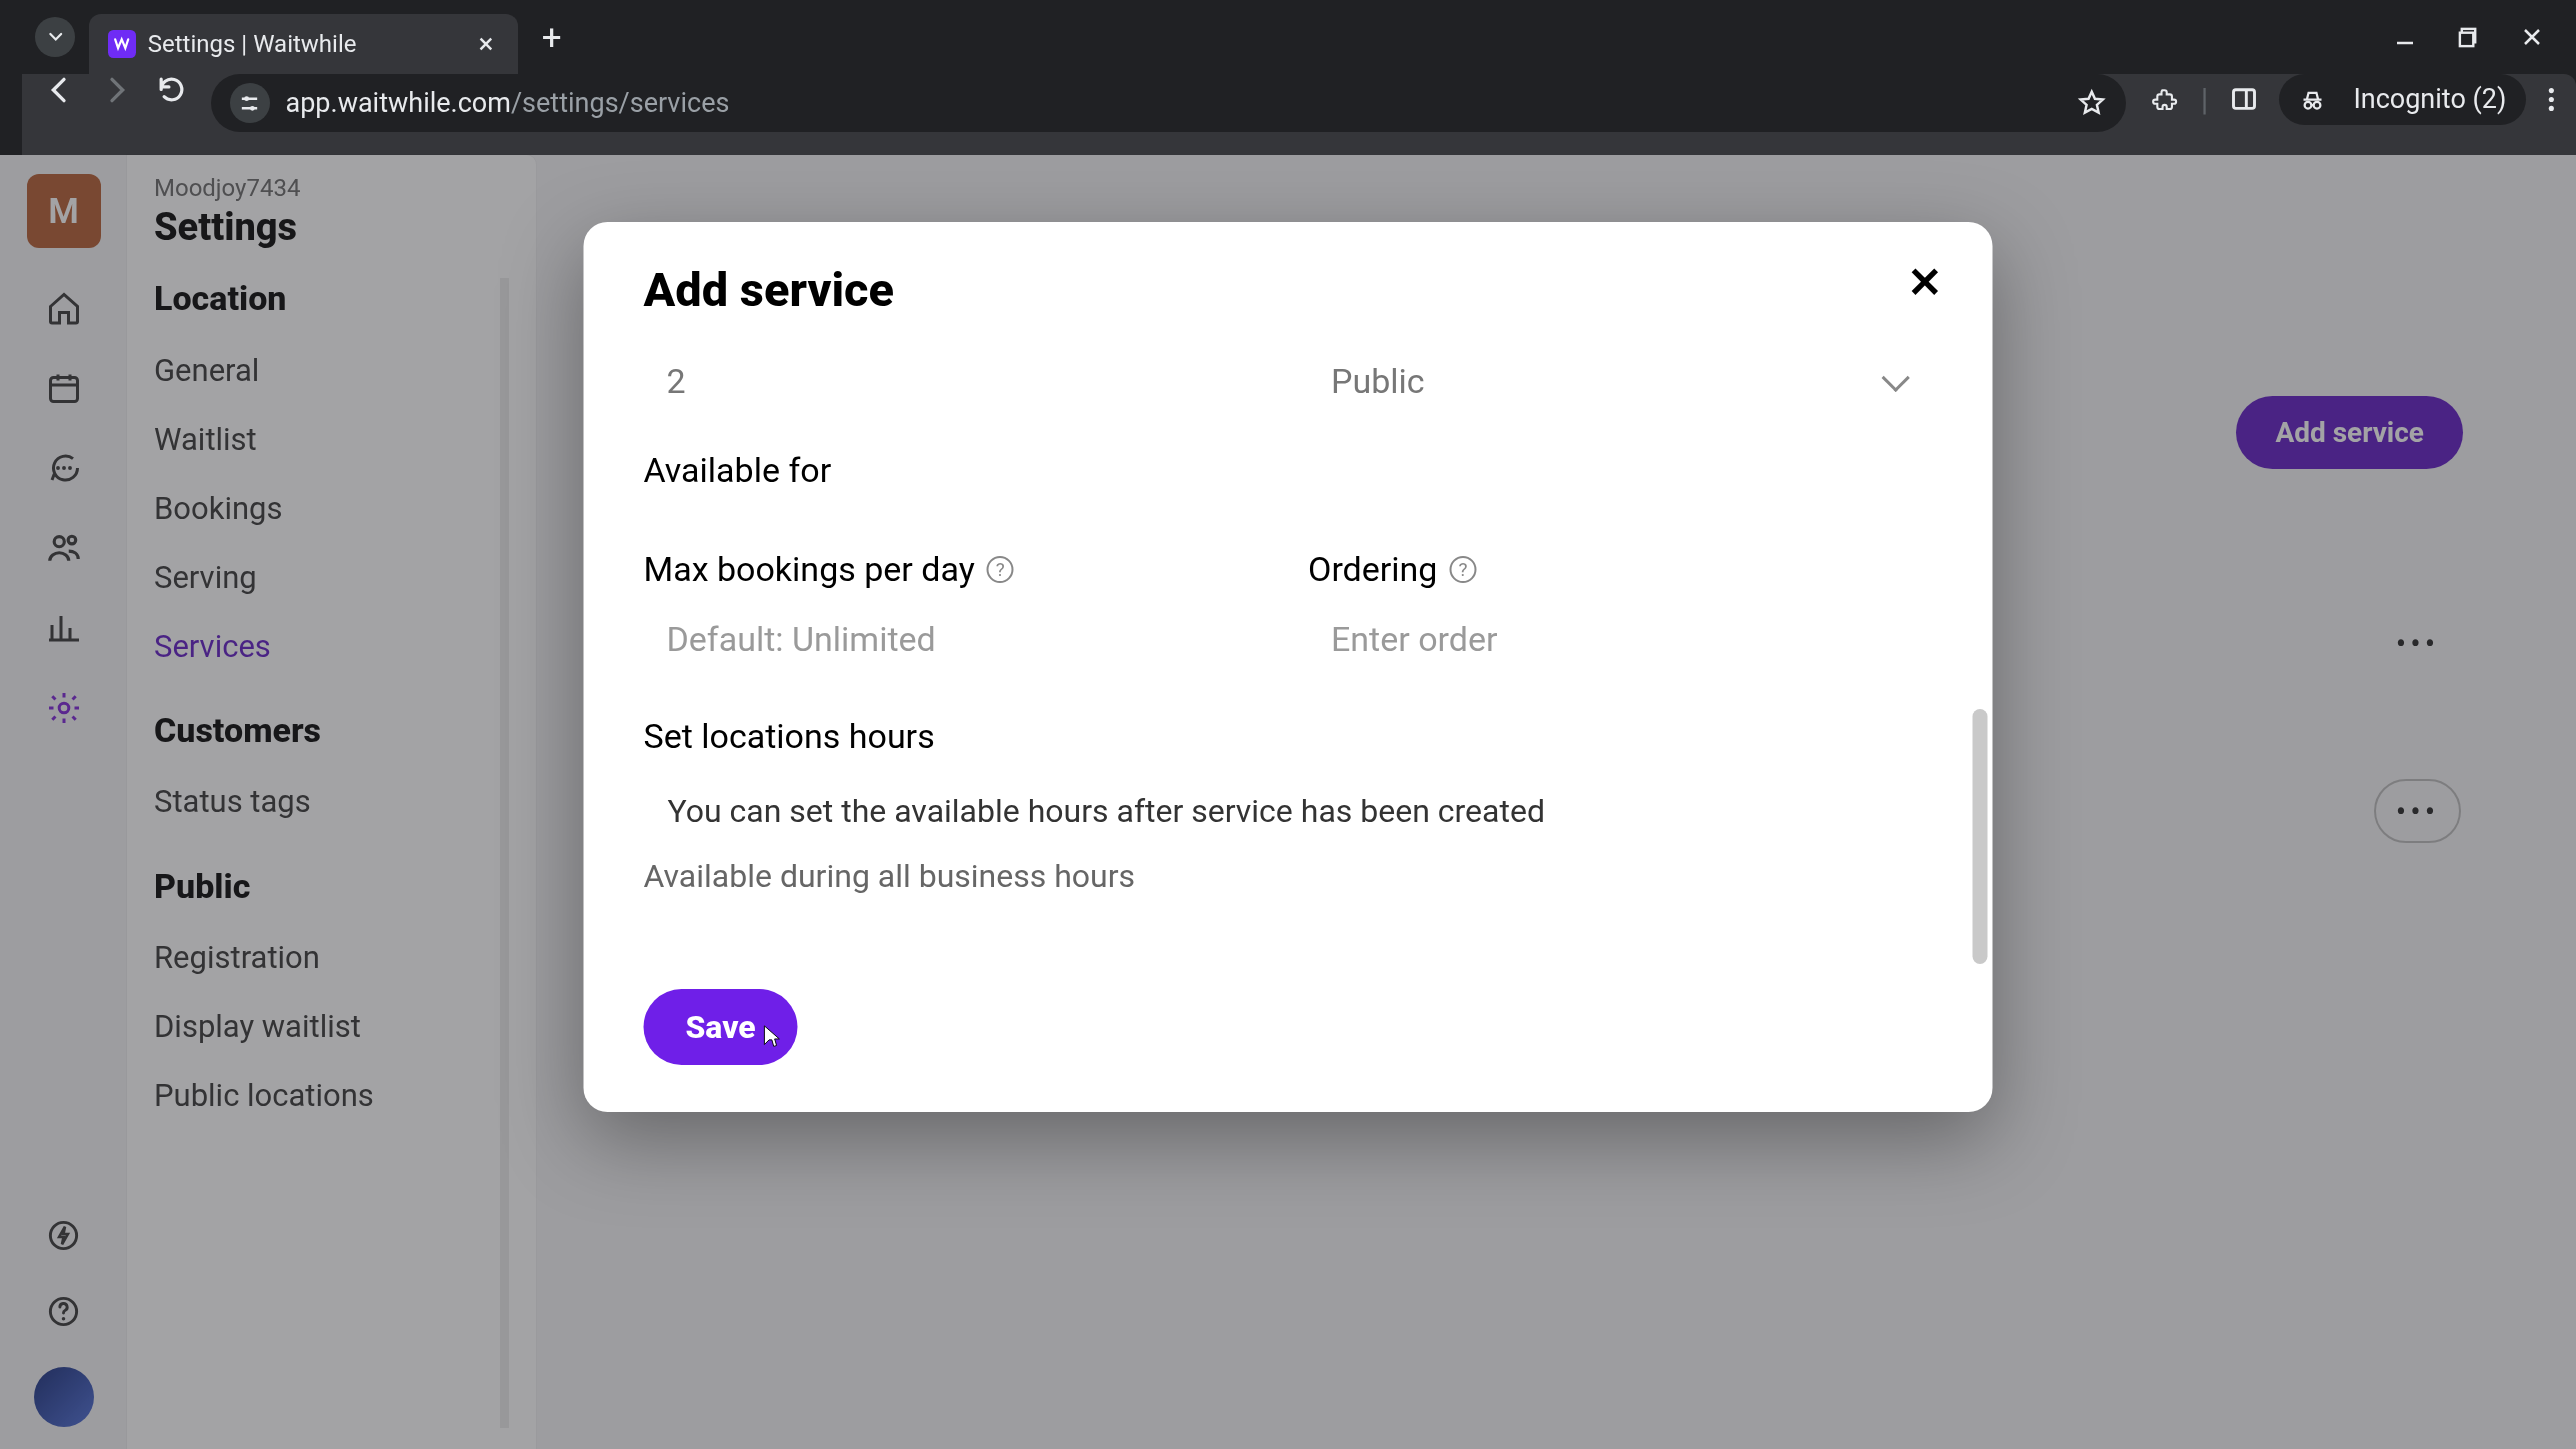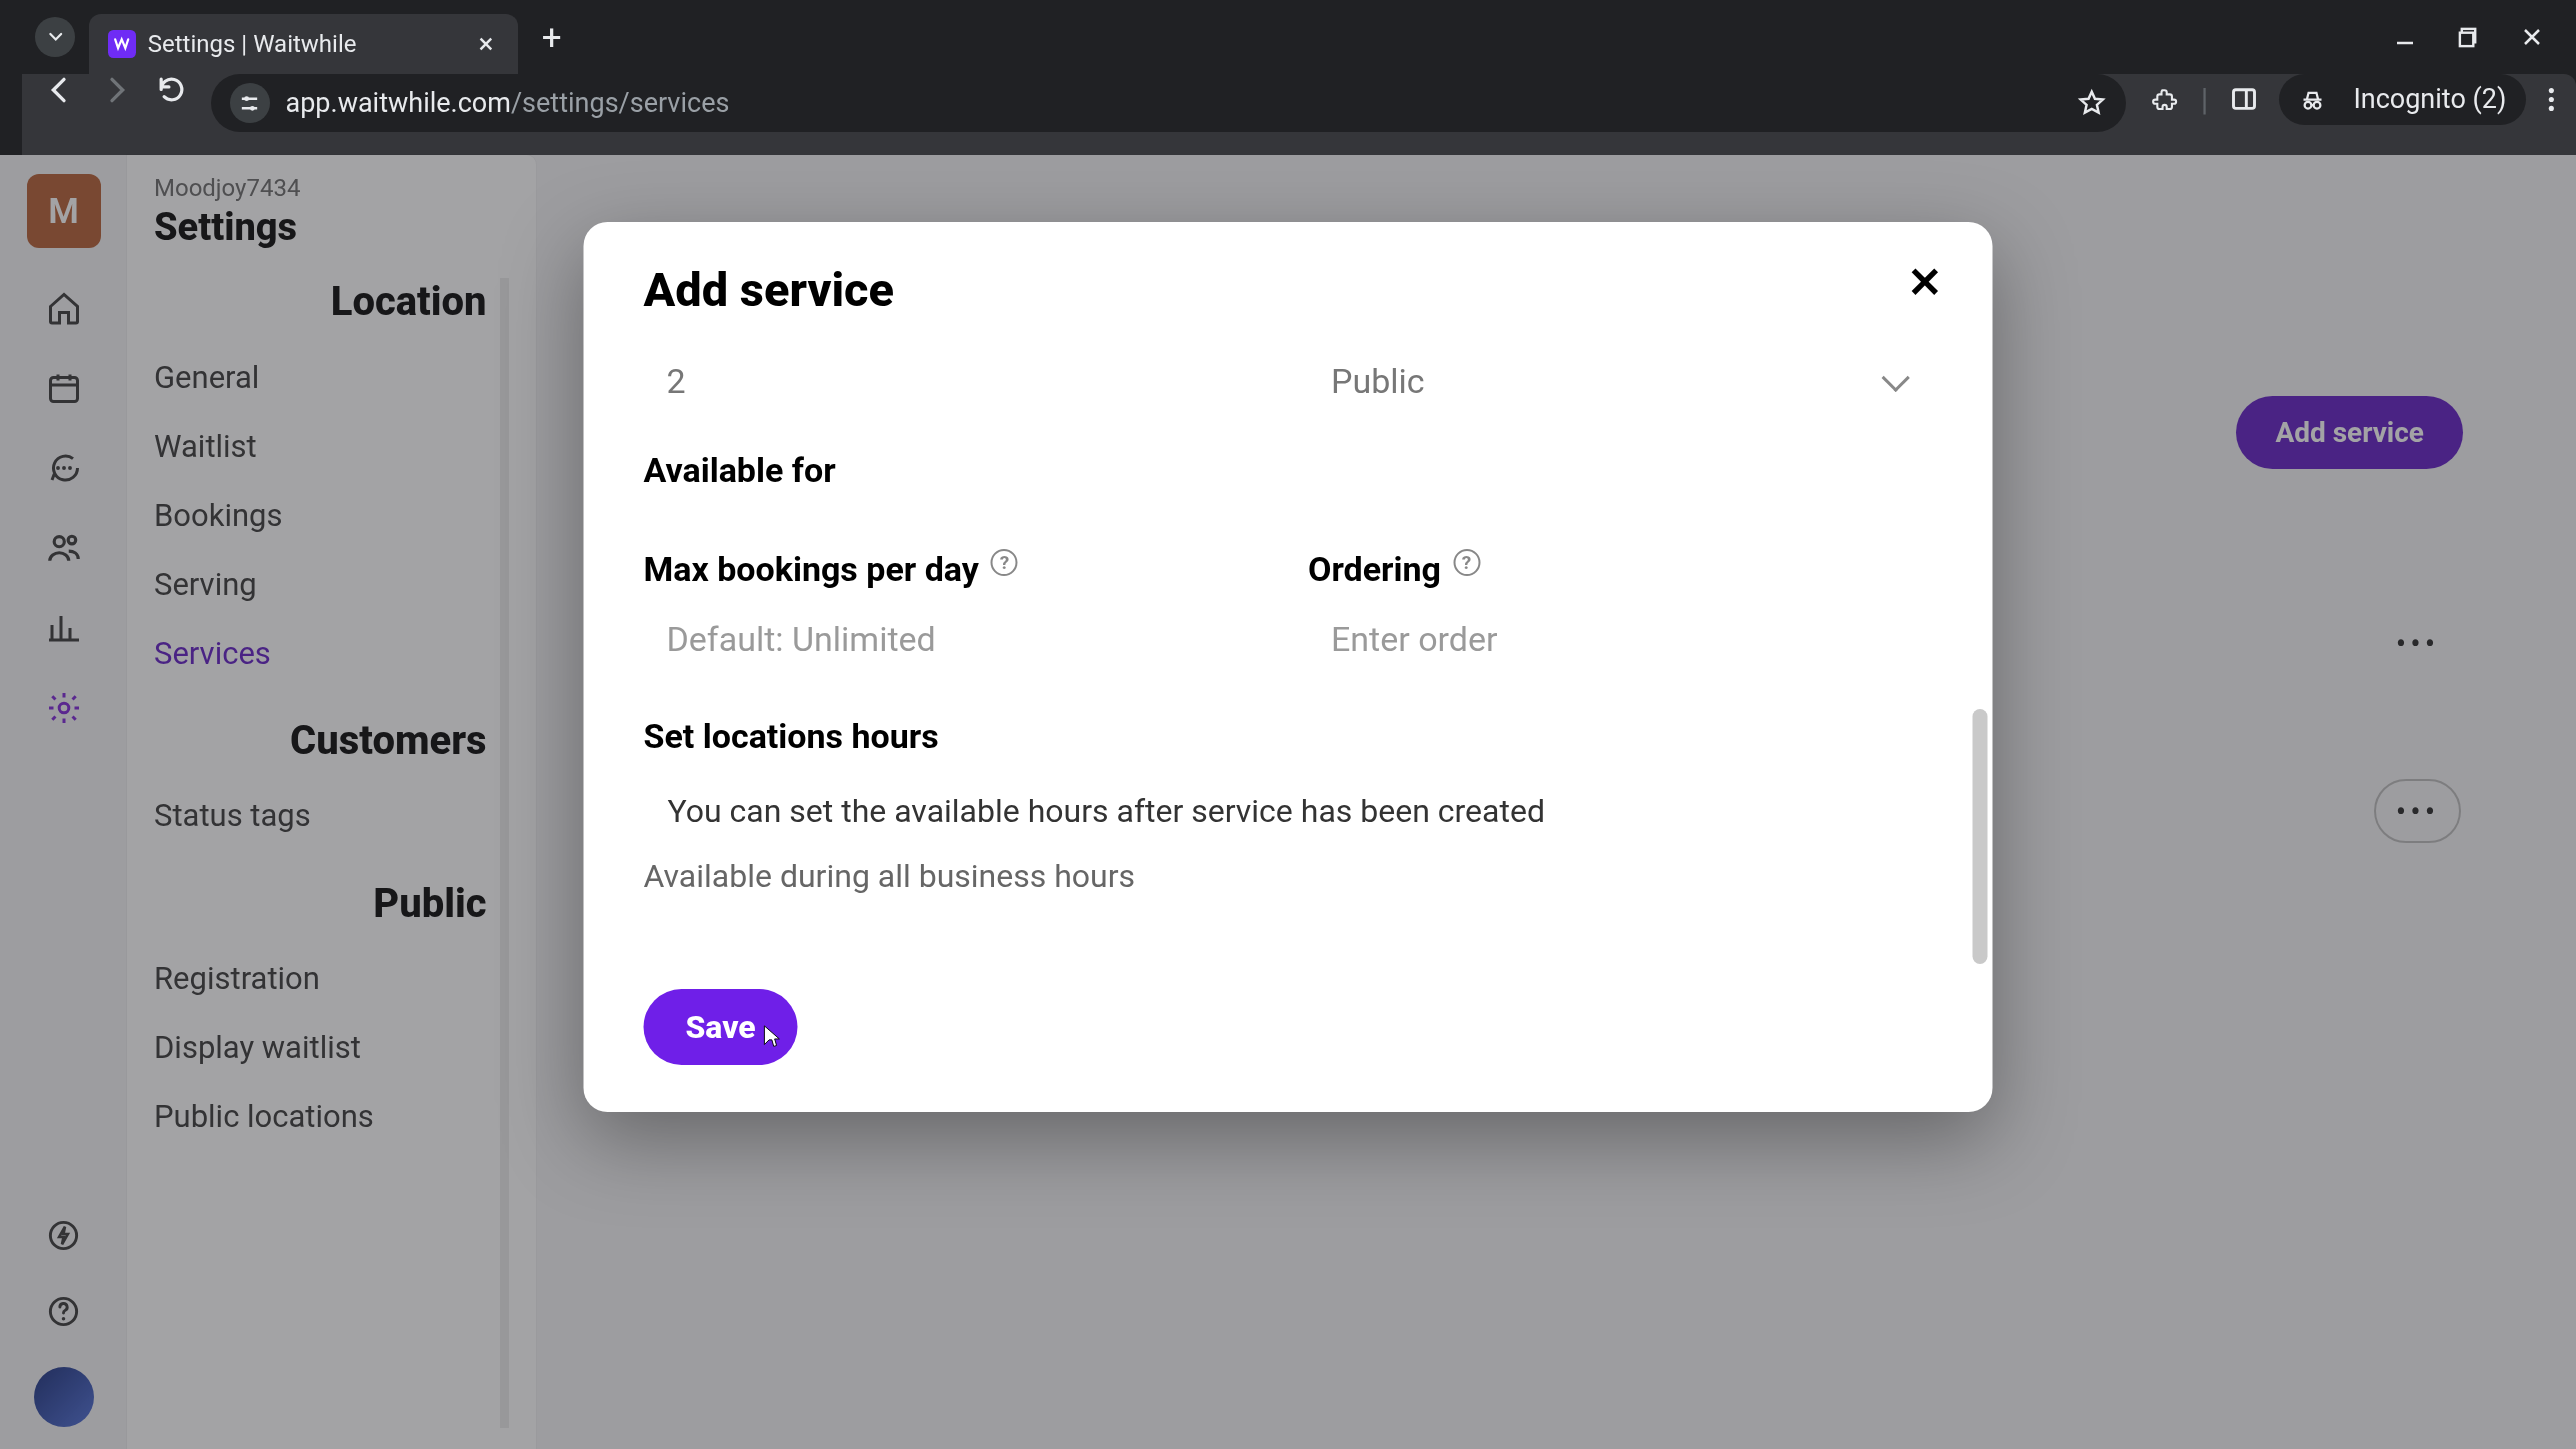--- a/index.html
+++ b/index.html
@@ -39,42 +39,42 @@
   .rail-icon.purple { color:#7b1fd8; }
   .rail-spacer { flex:1; }
   .rail-bottom { display:flex; flex-direction:column; align-items:center; gap: 36px; padding-bottom: 23px; }
   .rail-profile { width: 60px; height: 60px; border-radius:50%; background: linear-gradient(135deg,#152b7a,#4a6bd8); }
 
   
   .sidebar { width: 409px; background:#fff; border-radius: 0 9.4px 0 0; padding: 19px 27px; box-shadow: 0 0 0 0.7px rgba(0,0,0,0.04);}
   .org-name { color:#666; font-size:24px; margin-bottom: 2.7px; }
   .settings-title { font-size: 38px; font-weight: 800; margin-bottom: 27px; }
   .side-scroll { border-right: 9.4px solid rgba(0,0,0,0.08); padding-right: 13.4px; height: calc(100% - 107px);}
-  .side-sec { font-size: 40px; font-weight: 800; margin: 29.5px 0 17.4px; text-align: right; }
+  .side-sec { font-size: 34px; font-weight: 800; margin: 29.5px 0 17.4px; }
   .side-item { font-size: 31px; color:#333; padding: 16px 0; cursor:pointer; }
   .side-item.active { color:#5d17c4; }
 
   
   .main { flex:1; padding: 40px; }
   .add-service-btn { position:absolute; right: 113px; top: 241px; background:#5d17c4; color:#fff; font-size:28px; font-weight:700; padding: 20px 39px; border-radius: 40px; }
   .dots-pill { position:absolute; right: 115px; width: 87px; height: 64px; border-radius: 40px; display:flex;align-items:center;justify-content:center; font-size: 31px; letter-spacing: 4px; color:#222;}
   .dots1 { top: 456px; background:transparent; }
   .dots2 { top: 624px; border: 2px solid #bbb; }
 
   
   .modal { position:absolute; z-index:10; left: 50%; top: 67px; transform: translateX(-50%); width: 1409px; background:#fff; border-radius: 24px; box-shadow: 0 27px 81px rgba(0,0,0,0.35); padding: 40px 60px 47px; }
   .modal-title { font-size: 47px; font-weight: 800; }
   .modal-close { position:absolute; right: 50px; top: 36px; font-size: 42px; font-weight:700; cursor:pointer; }
 
   .form-row { display:flex; gap: 40px; margin-top: 27px; }
   .field { flex:1; }
   .input-ghost { height: 74px; border-radius: 12px; display:flex; align-items:center; padding: 0 23px; font-size: 34px; color:#444; position:relative;}
   .input-ghost .ghost-val { color:#777; }
   .select-ghost::after { content:''; width: 17.4px; height: 17.4px; border-right: 3.4px solid #888; border-bottom: 3.4px solid #888; transform: rotate(45deg); position:absolute; right: 27px; top: 24px;}
-  .label { font-size: 34px; font-weight: 700; margin: 32px 0 13.4px; display:flex; align-items:flex-start; gap: 12px;}
+  .label { font-size: 34px; font-weight: 400; margin: 32px 0 13.4px; display:flex; align-items:center; gap: 12px;}
   .help-circle { width: 27px; height:27px; border-radius:50%; border: 2.7px solid #888; display:inline-flex; align-items:center; justify-content:center; font-size:19px; color:#888;}
   .select-outlined { height: 78px; border: 2.7px solid #6b3bd1; border-radius: 12px; display:flex; align-items:center; padding: 0 23px; font-size: 34px; position:relative; width: 100%; max-width: 993px;}
   .select-outlined::after { content:''; width: 16px; height: 16px; border-right: 3.4px solid #888; border-bottom: 3.4px solid #888; transform: rotate(45deg); position:absolute; right: 32px; top: 27px;}
   .placeholder { color:#9a9a9a; }
   .hours-note { font-size: 32px; color:#333; line-height: 1.35; margin: 34px 0 23px 24px; max-width: 912px;}
   .hours-sub { font-size: 32px; color:#666; margin-bottom: 20px;}
   .save-btn { background:#6f1fe8; color:#fff; font-size:32px; font-weight:800; padding: 19px 42px; border-radius: 40px; display:inline-block; margin-top: 74px; position:relative;}
   .cursor { position:absolute; right: 16px; top: 35px; font-size: 27px; color:#fff;}
   .modal-scroll { position:absolute; right: 5.4px; top: 161px; bottom: 27px; width: 14.8px; }
   .modal-scroll-thumb { position:absolute; right:0; bottom: 121px; width:14.8px; height: 255px; background:#c9c9c9; border-radius: 8px;}

